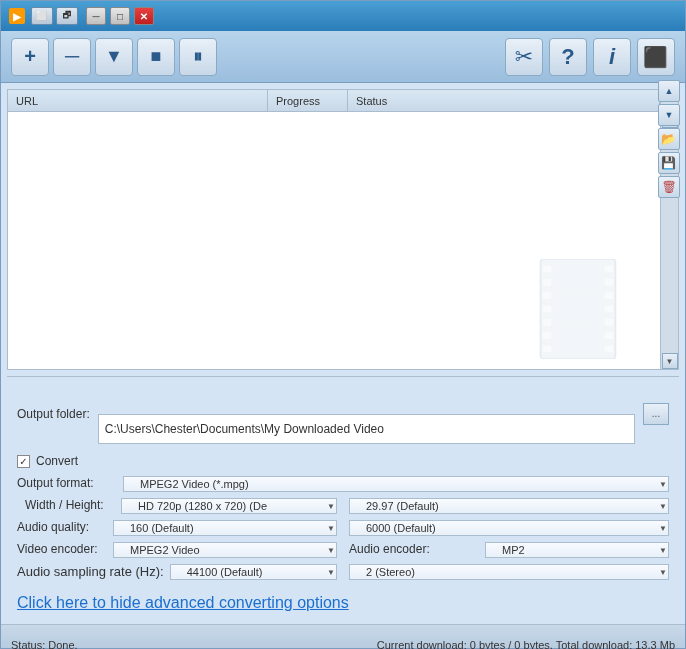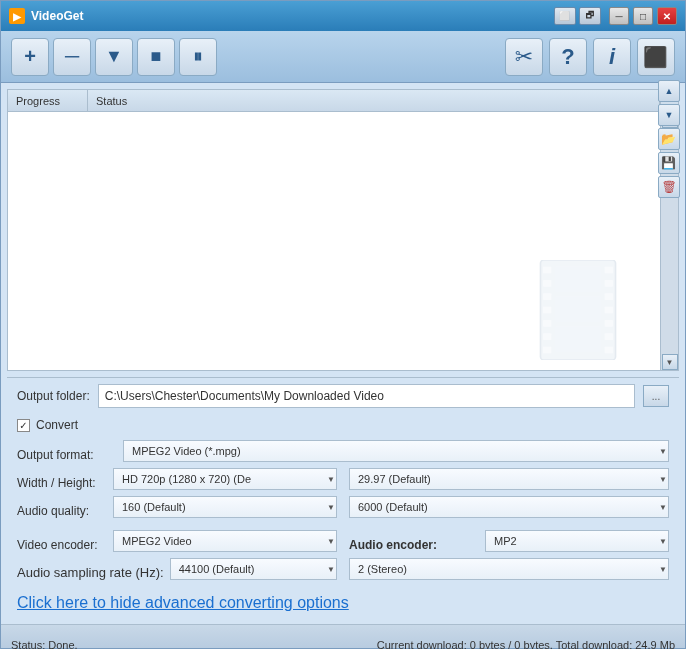--- a/index.html
+++ b/index.html
@@ -167,26 +167,27 @@
       padding: 6px 10px;
       gap: 8px;
     }
     .label {
       color: #333;
       white-space: nowrap;
       font-size: 12px;
     }
     .folder-input {
       flex: 1;
-      height: 24px;
+      height: 30px;
       border: 1px solid #aabdce;
       background: white;
       padding: 2px 6px;
       font-size: 12px;
       color: #333;
+      margin-top: 31px;
     }
     .browse-btn {
       width: 26px;
       height: 22px;
       background: linear-gradient(to bottom, #e8f0f8, #c8d8e8);
       border: 1px solid #8aaac4;
       cursor: pointer;
       display: flex;
       align-items: center;
       justify-content: center;
@@ -216,40 +217,40 @@
       font-size: 10px;
       color: #333;
     }
     .form-grid {
       display: grid;
       grid-template-columns: 1fr 1fr;
       gap: 6px 12px;
     }
     .form-row {
       display: flex;
-      align-items: flex-end;
+      align-items: flex-start;
       gap: 6px;
     }
     .form-label {
       color: #333;
       white-space: nowrap;
       font-size: 12px;
       min-width: 100px;
     }
     .select-wrapper {
       flex: 1;
       position: relative;
       display: flex;
     }
     .select-wrapper select {
       width: 100%;
-      height: 22px;
+      height: 16px;
       border: 1px solid #aabdce;
       background: linear-gradient(to bottom, #f8fbff, #e8f0f8);
-      padding: 0 8px;
+      padding: 0 16px;
       font-size: 11px;
       color: #333;
       cursor: pointer;
       appearance: none;
       -webkit-appearance: none;
       padding-right: 18px;
     }
     .select-arrow {
       position: absolute;
       right: 2px;
@@ -293,21 +294,20 @@
   </style>
 </head>
 <body>
 
 <div class="window">
 
   <div class="title-bar">
     <div class="title-bar-icon">
       <span style="font-size:10px; color:white; font-weight:bold;">▶</span>
     </div>
-    <span class="title-bar-title">VideoGet</span>
     <div class="title-bar-controls">
 
       <div style="display:flex; gap:3px; margin-right:4px; align-items:center;">
         <div style="width:22px;height:18px;background:linear-gradient(to bottom,#e0e8f0,#b8c8d8);border:1px solid #6a8aaa;border-radius:2px;display:flex;align-items:center;justify-content:center;font-size:9px;color:#333;">⬜</div>
         <div style="width:22px;height:18px;background:linear-gradient(to bottom,#e0e8f0,#b8c8d8);border:1px solid #6a8aaa;border-radius:2px;display:flex;align-items:center;justify-content:center;font-size:9px;color:#333;">🗗</div>
       </div>
       <div class="title-btn">─</div>
       <div class="title-btn">□</div>
       <div class="title-btn close">✕</div>
     </div>
@@ -326,20 +326,21 @@
       <div class="tool-btn-icon" style="font-size:22px; font-weight:bold; color:#2a5a8a;">?</div>
       <div class="tool-btn-icon" style="font-size:22px; font-weight:bold; color:#2a5a8a; font-style:italic;">i</div>
       <div class="tool-btn-icon" style="font-size:20px;">⬛</div>
     </div>
   </div>
 
   <div class="main-area">
 
     <div class="download-table">
       <div class="table-header">
+        <div class="table-header-cell col-url">URL</div>
         <div class="table-header-cell col-progress">Progress</div>
         <div class="table-header-cell col-status">Status</div>
         <div style="width:18px; background:linear-gradient(to bottom,#dae8f4,#c8d8e8); border-left:1px solid #aabdce;"></div>
       </div>
       <div class="table-body">
 
         <svg class="film-strip" viewBox="0 0 100 120" xmlns="http://www.w3.org/2000/svg">
           <rect x="5" y="0" width="90" height="120" rx="4" fill="#5a8ab8" opacity="0.6"></rect>
           <rect x="5" y="0" width="90" height="120" rx="4" fill="none" stroke="#2a5a8a" stroke-width="2"></rect>
 
@@ -403,72 +404,72 @@
             <select>
               <option>MPEG2 Video (*.mpg)</option>
             </select>
             <span class="select-arrow">▼</span>
           </div>
         </div>
 
         
         <div class="form-grid" style="margin-bottom:6px;">
           <div class="form-row">
-            <span class="form-label" style="min-width:90px;">Width / Height:</span>
+            <span class="form-label" style="min-width:90px;margin-left:8px;">Width / Height:</span>
             <div class="select-wrapper">
               <select>
                 <option>HD 720p (1280 x 720) (De</option>
               </select>
               <span class="select-arrow">▼</span>
             </div>
           </div>
           <div class="form-row">
             <div class="select-wrapper">
               <select>
                 <option>29.97 (Default)</option>
-              </select>
-              <span class="select-arrow">▼</span>
-            </div>
-          </div>
-        </div>
-
-        
-        <div class="form-grid" style="margin-bottom:12px;">
-          <div class="form-row">
-            <span class="form-label" style="min-width:90px;">Audio quality:</span>
-            <div class="select-wrapper">
-              <select>
-                <option>160 (Default)</option>
-              </select>
-              <span class="select-arrow">▼</span>
-            </div>
-          </div>
-          <div class="form-row">
-            <div class="select-wrapper">
-              <select>
-                <option>6000 (Default)</option>
               </select>
               <span class="select-arrow">▼</span>
             </div>
           </div>
         </div>
 
         
         <div class="form-grid" style="margin-bottom:6px;">
           <div class="form-row">
+            <span class="form-label" style="min-width:90px;">Audio quality:</span>
+            <div class="select-wrapper">
+              <select>
+                <option>160 (Default)</option>
+              </select>
+              <span class="select-arrow">▼</span>
+            </div>
+          </div>
+          <div class="form-row">
+            <div class="select-wrapper">
+              <select>
+                <option>6000 (Default)</option>
+              </select>
+              <span class="select-arrow">▼</span>
+            </div>
+          </div>
+        </div>
+
+        
+        <div class="form-grid" style="margin-bottom:6px;">
+          <div class="form-row">
             <span class="form-label" style="min-width:90px;">Video encoder:</span>
             <div class="select-wrapper">
               <select>
                 <option>MPEG2 Video</option>
               </select>
               <span class="select-arrow">▼</span>
             </div>
           </div>
           <div class="form-row">
-            <span class="form-label" style="min-width:130px;font-weight:bold;">Audio encoder:</span>
+            <span class="form-label" style="min-width:130px;">Audio encoder:</span>
             <div class="select-wrapper">
               <select>
                 <option>MP2</option>
               </select>
               <span class="select-arrow">▼</span>
             </div>
           </div>
         </div>
 
         
@@ -493,15 +494,15 @@
         </div>
 
         
         <a class="advanced-link">Click here to hide advanced converting options</a>
       </div>
     </div>
   </div>
 
   <div class="status-bar">
     <span class="status-text">Status: Done.</span>
-    <span class="status-text">Current download: 0 bytes / 0 bytes,  Total download: 24.9 Mb</span>
+    <span class="status-text">Current download: 0 bytes / 0 bytes,  Total download: 13.3 Mb</span>
   </div>
 </div>
 
 </body></html>

